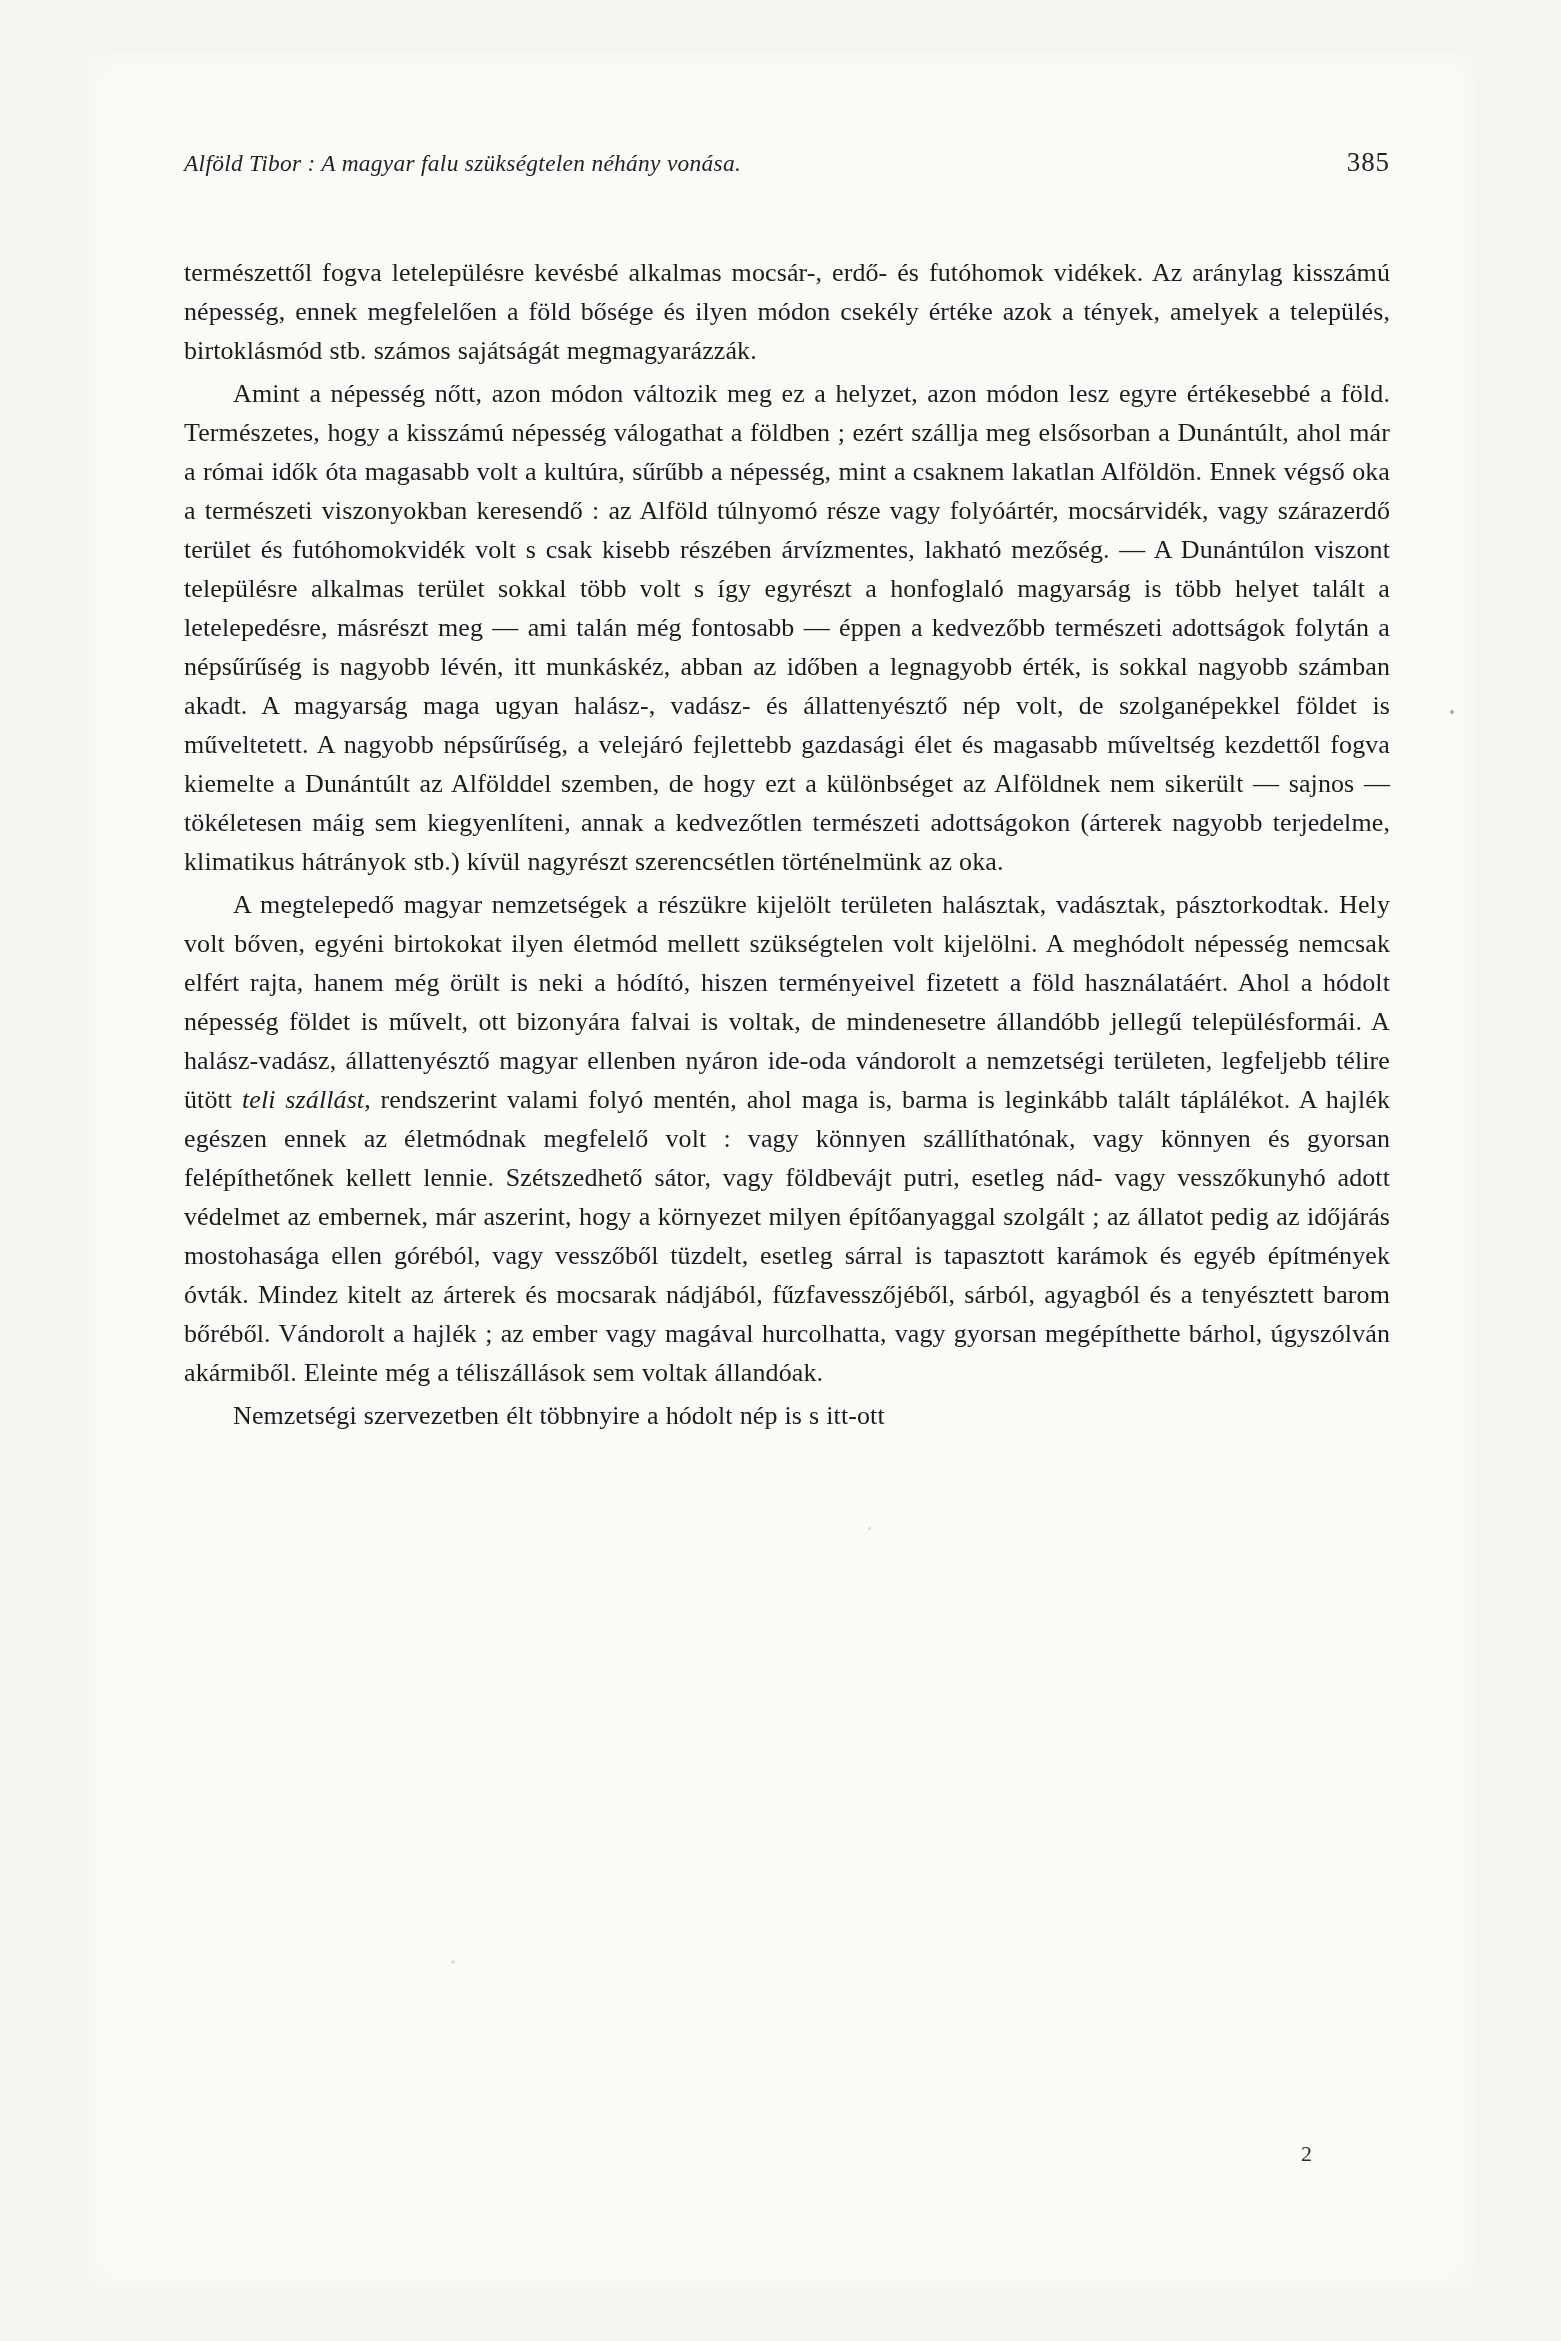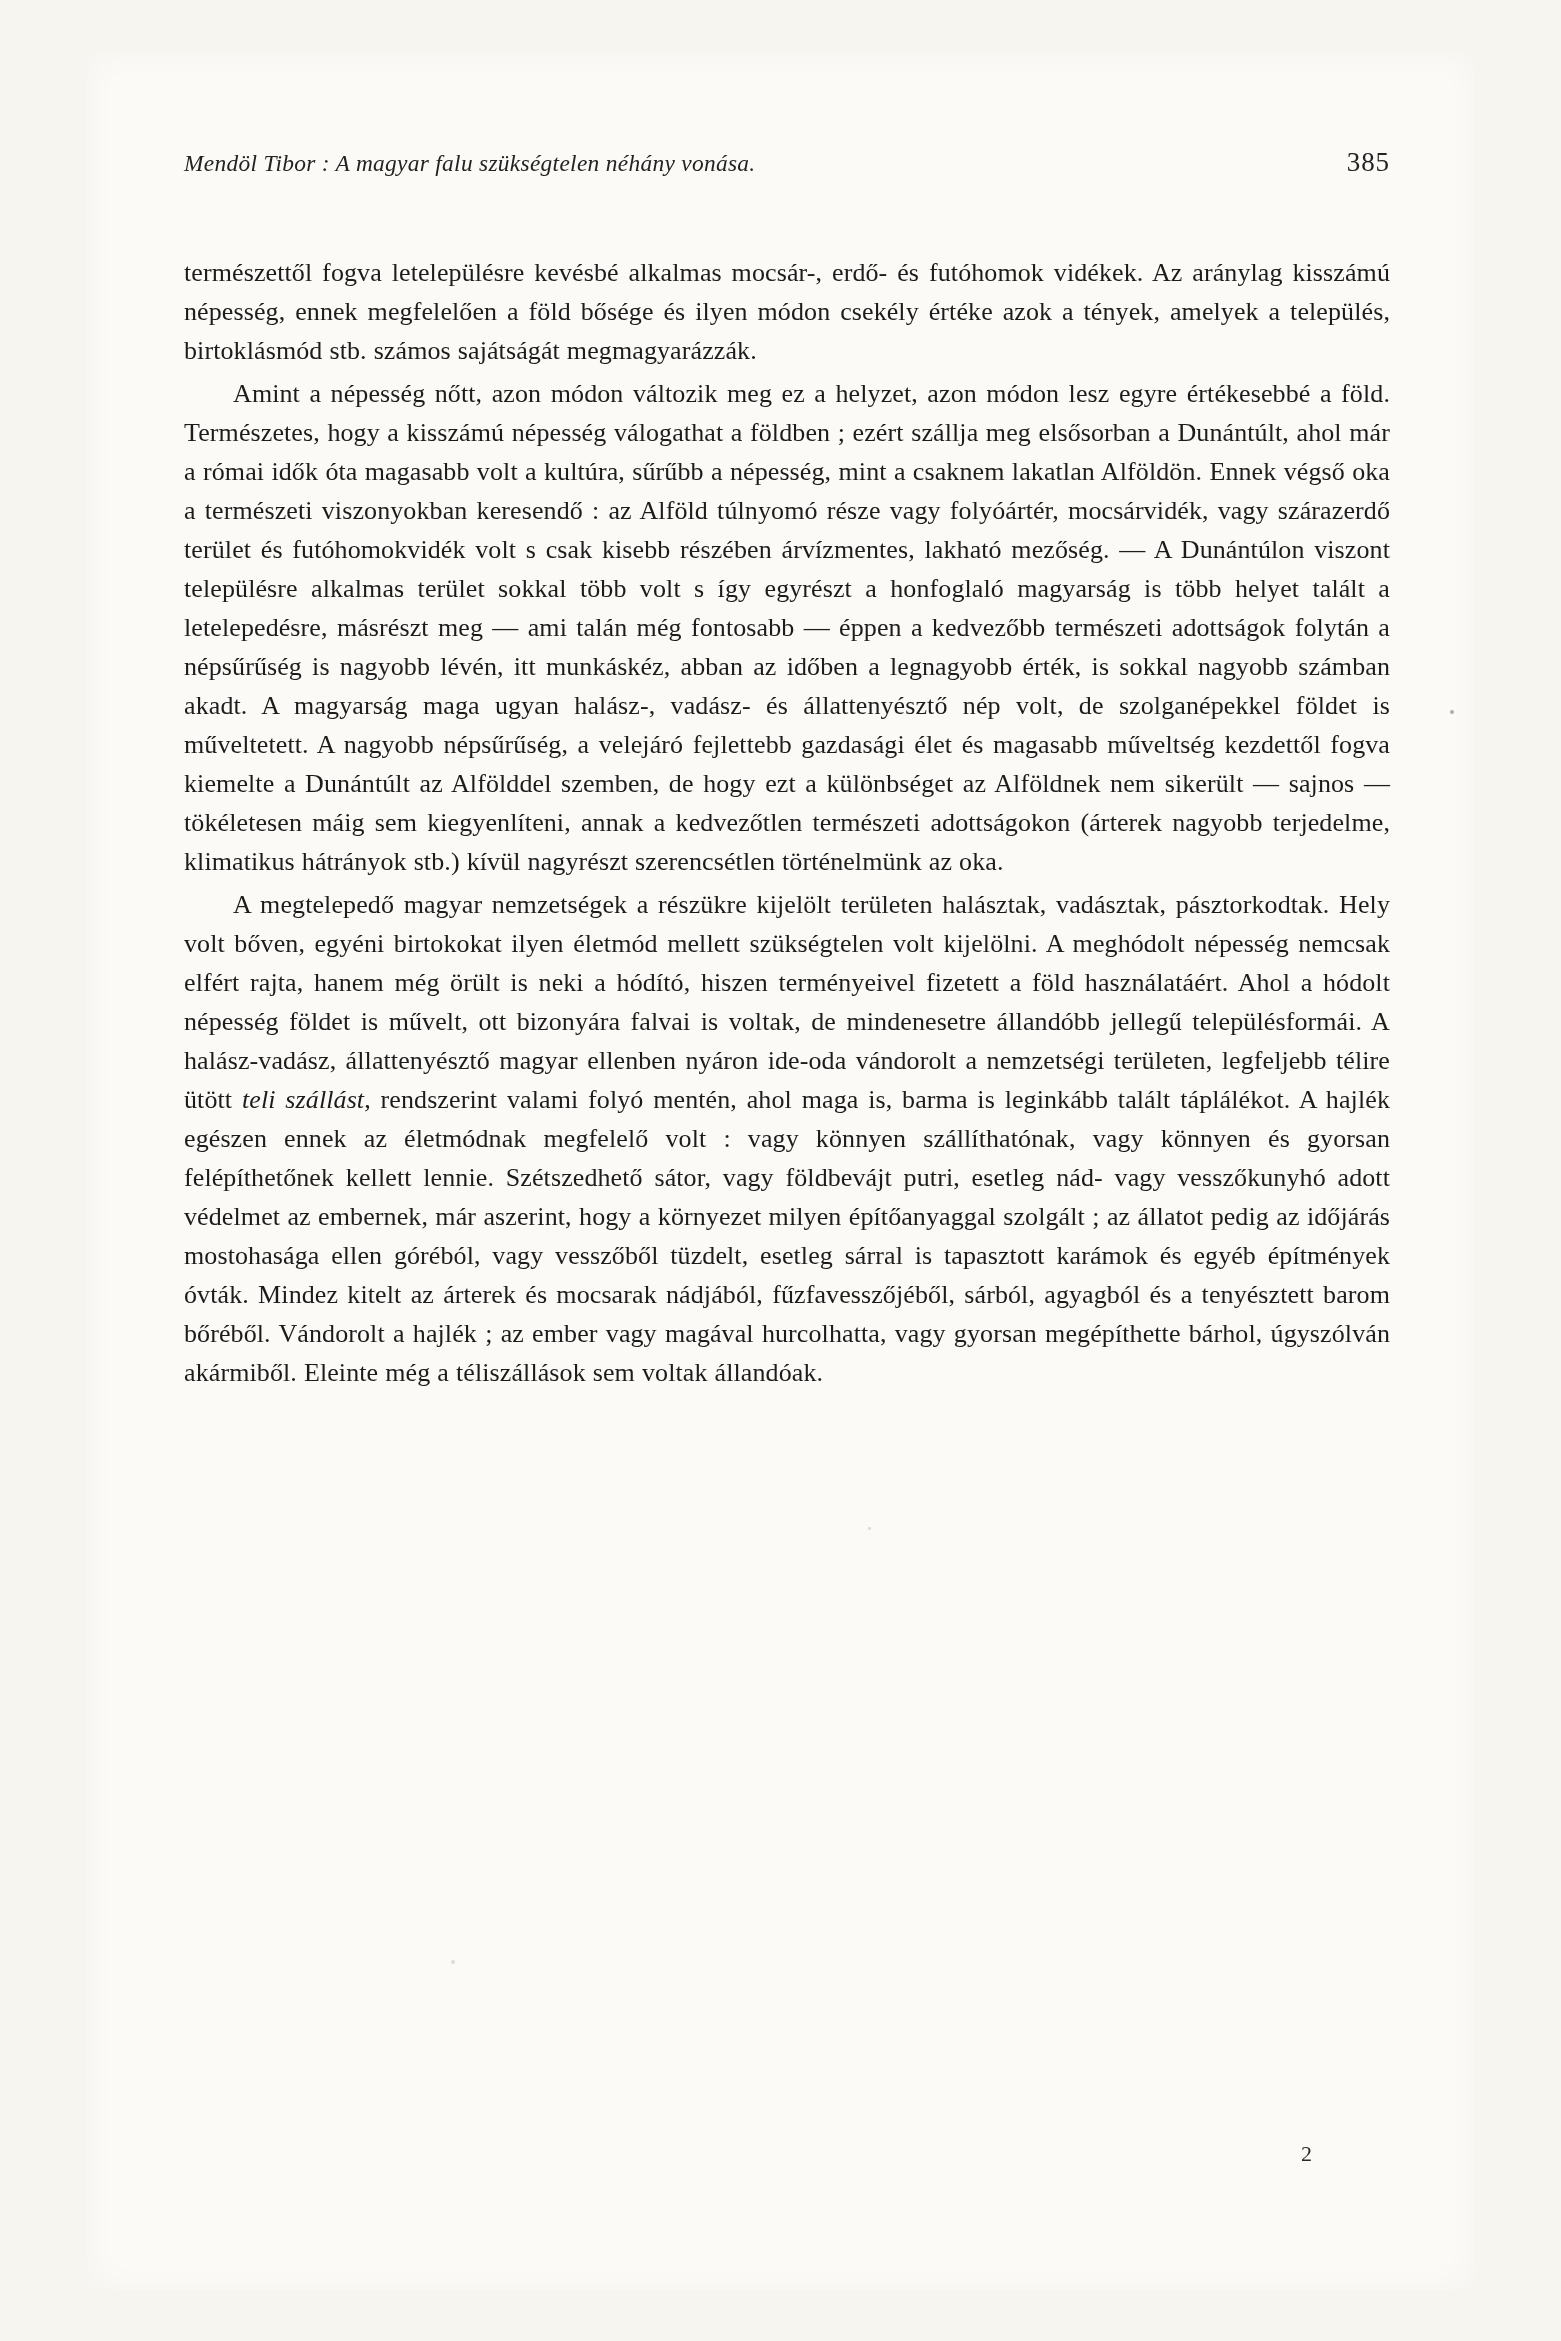--- a/index.html
+++ b/index.html
@@ -114,28 +114,29 @@
     <div class="speck" style="left:781px; top:1475px; width:2.6px; height:2.6px;"></div>
     <div class="speck" style="left:364px; top:1908px; width:3.5px; height:3.5px;"></div>
   </div>
 
   <div class="edge-mark"></div>
 
   <div class="content">
 
     <div class="header-line">
       <div class="running-head">
-        <span class="art">Mendöl Tibor :</span>
+        <span class="art">Alföld Tibor :</span>
         <span>A magyar falu szükségtelen néhány vonása.</span>
       </div>
       <div class="folio">385</div>
     </div>
 
     <div class="body-text">
       <p>természettől fogva letelepülésre kevésbé alkalmas mocsár-, erdő- és futóhomok vidékek. Az aránylag kisszámú népesség, ennek megfelelően a föld bősége és ilyen módon csekély értéke azok a tények, amelyek a település, birtoklásmód stb. számos sajátságát megmagyarázzák.</p>
       <p class="indent">Amint a népesség nőtt, azon módon változik meg ez a helyzet, azon módon lesz egyre értékesebbé a föld. Természetes, hogy a kisszámú népesség válogathat a földben ; ezért szállja meg elsősorban a Dunántúlt, ahol már a római idők óta magasabb volt a kultúra, sűrűbb a népesség, mint a csaknem lakatlan Alföldön. Ennek végső oka a természeti viszonyokban keresendő : az Alföld túlnyomó része vagy folyóártér, mocsárvidék, vagy szárazerdő terület és futóhomokvidék volt s csak kisebb részében árvízmentes, lakható mezőség. — A Dunántúlon viszont településre alkalmas terület sokkal több volt s így egyrészt a honfoglaló magyarság is több helyet talált a letelepedésre, másrészt meg — ami talán még fontosabb — éppen a kedvezőbb természeti adottságok folytán a népsűrűség is nagyobb lévén, itt munkáskéz, abban az időben a legnagyobb érték, is sokkal nagyobb számban akadt. A magyarság maga ugyan halász-, vadász- és állattenyésztő nép volt, de szolganépekkel földet is műveltetett. A nagyobb népsűrűség, a velejáró fejlettebb gazdasági élet és magasabb műveltség kezdettől fogva kiemelte a Dunántúlt az Alfölddel szemben, de hogy ezt a különbséget az Alföldnek nem sikerült — sajnos — tökéletesen máig sem kiegyenlíteni, annak a kedvezőtlen természeti adottságokon (árterek nagyobb terjedelme, klimatikus hátrányok stb.) kívül nagyrészt szerencsétlen történelmünk az oka.</p>
       <p class="indent"><span>A megtelepedő magyar nemzetségek a részükre kijelölt területen halásztak, vadásztak, pásztorkodtak. Hely volt bőven, egyéni birtokokat ilyen életmód mellett szükségtelen volt kijelölni. A meghódolt népesség nemcsak elfért rajta, hanem még örült is neki a hódító, hiszen terményeivel fizetett a föld használatáért. Ahol a hódolt népesség földet is művelt, ott bizonyára falvai is voltak, de mindenesetre állandóbb jellegű településformái. A halász-vadász, állattenyésztő magyar ellenben nyáron ide-oda vándorolt a nemzetségi területen, legfeljebb télire ütött </span><span class="ital">teli szállást</span><span>, rendszerint valami folyó mentén, ahol maga is, barma is leginkább talált táplálékot. A hajlék egészen ennek az életmódnak megfelelő volt : vagy könnyen szállíthatónak, vagy könnyen és gyorsan felépíthetőnek kellett lennie. Szétszedhető sátor, vagy földbevájt putri, esetleg nád- vagy vesszőkunyhó adott védelmet az embernek, már aszerint, hogy a környezet milyen építőanyaggal szolgált ; az állatot pedig az időjárás mostohasága ellen góréból, vagy vesszőből tüzdelt, esetleg sárral is tapasztott karámok és egyéb építmények óvták. Mindez kitelt az árterek és mocsarak nádjából, fűzfavesszőjéből, sárból, agyagból és a tenyésztett barom bőréből. Vándorolt a hajlék ; az ember vagy magával hurcolhatta, vagy gyorsan megépíthette bárhol, úgyszólván akármiből. Eleinte még a téliszállások sem voltak állandóak.</span></p>
+      <p class="indent">Nemzetségi szervezetben élt többnyire a hódolt nép is s itt-ott</p>
     </div>
   </div>
 
   <div class="bottom-num">2</div>
 </div>
 
 
 </body></html>

